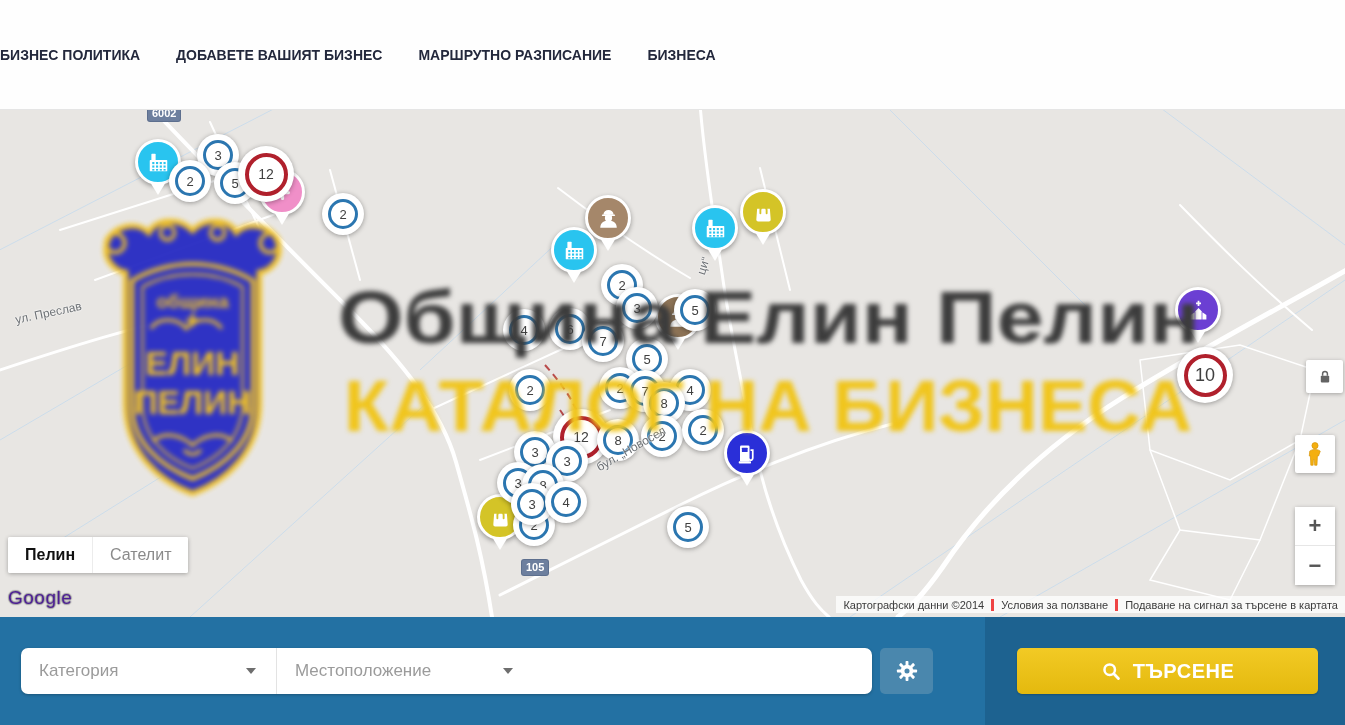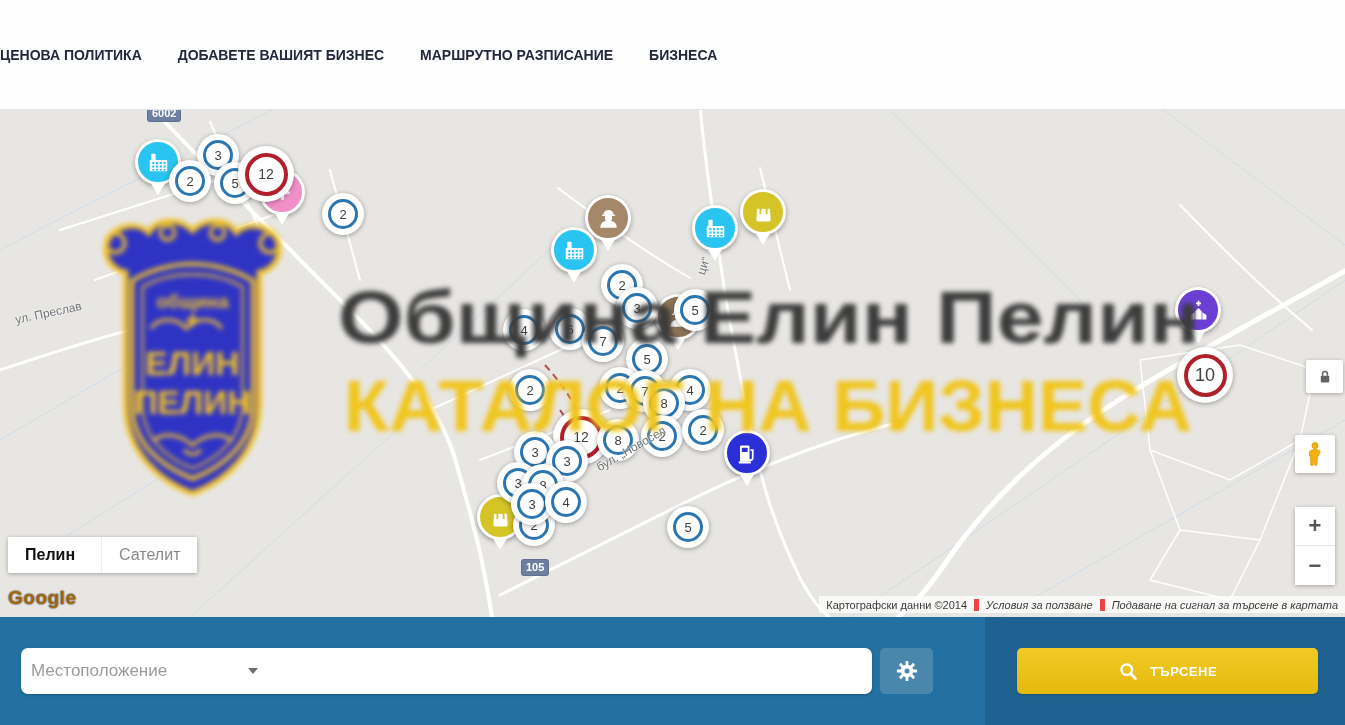--- a/index.html
+++ b/index.html
@@ -33,54 +33,54 @@
 
   
   .wm { position:absolute; z-index:5; pointer-events:none; }
   .wm-crest { left:85px; top:106px; filter:blur(2.5px); opacity:.97; }
   .wm-text { left:336px; top:155px; filter:blur(2.6px); }
 
   
   .maptype { position:absolute; left:8px; top:427px; height:36px; display:flex; background:#fff; border-radius:2px; box-shadow:0 1px 4px rgba(0,0,0,.3); z-index:7; overflow:hidden; }
   .maptype-btn { padding:0 17px; display:flex; align-items:center; font-size:16px; cursor:pointer; background:#fff; border:none; font-family:inherit; }
   .maptype-btn.active { font-weight:bold; color:#111; }
-  .maptype-btn.inactive { color:#8a8a8a; border-left:1px solid #ececec;margin-left:9px; }
-
-  .google-logo { position:absolute; left:8px; top:477px; z-index:7; font-size:19px; font-weight:bold; color:#a16207; letter-spacing:.5px; cursor:pointer;
+  .maptype-btn.inactive { color:#8a8a8a; border-left:1px solid #ececec; }
+
+  .google-logo { position:absolute; left:8px; top:477px; z-index:7; font-size:19px; font-weight:normal; color:#4c1d95; letter-spacing:.5px; cursor:pointer;
     text-shadow:0 1px 1px #9e9e9e, 0 -1px 1px #9e9e9e, 1px 0 1px #9e9e9e, -1px 0 1px #9e9e9e; }
 
   .attribution { position:absolute; right:0; top:486px; height:17px; display:flex; align-items:center; background:rgba(255,255,255,.75); z-index:7; font-size:11px; color:#3b3b3b; }
   .attribution span { padding:0 7px; white-space:nowrap; }
-  .attribution span + span { border-left:5px solid #ef4444;font-style:italic; }
+  .attribution span + span { border-left:3px solid #ef4444; }
   .attr-link { cursor:pointer; }
 
   .ctl-box { position:absolute; background:#fff; box-shadow:0 1px 4px rgba(0,0,0,.3); border-radius:2px; display:flex; align-items:center; justify-content:center; z-index:7; cursor:pointer; }
   .ctl-lock { left:1306px; top:250px; width:37px; height:33px; }
   .ctl-pegman { left:1295px; top:325px; width:40px; height:38px; }
   .ctl-zoom { left:1295px; top:397px; width:40px; height:78px; flex-direction:column; padding:0; }
   .zoom-btn { width:40px; height:39px; display:flex; align-items:center; justify-content:center; font-size:22px; color:#565656; font-weight:bold; cursor:pointer; background:#fff; border:none; font-family:inherit; }
   .zoom-btn:first-child { border-bottom:1px solid #e6e6e6; }
 
   
   .bottom-bar { position:relative; width:1345px; height:108px; background:#2371a3; }
   .panel-right { position:absolute; left:985px; top:0; right:0; bottom:0; background:#1d6290; }
   .search-bar { position:absolute; left:21px; top:31px; width:851px; height:46px; background:#fff; border-radius:7px; display:flex; box-shadow:0 1px 3px rgba(0,0,0,.25); }
   .seg { display:flex; align-items:center; height:100%; }
   .seg + .seg { border-left:1px solid #e3e3e3; }
   .seg-keyword { width:339px; padding-left:20px; }
   .seg-cat { width:255px; padding-left:18px; cursor:pointer; }
-  .seg-loc { width:257px; padding-left:10px; cursor:pointer; }
+  .seg-loc { width:257px; padding-left:18px; cursor:pointer; }
   .pencil { display:flex; margin-right:12px; }
   .seg-keyword input { border:none; outline:none; flex:1; font-size:17px; color:#444; font-family:inherit; min-width:0; }
   .seg-keyword input::placeholder { color:#9b9b9b; }
   .select-label { font-size:17px; color:#9b9b9b; }
   .caret { margin-left:auto; margin-right:20px; width:0; height:0; border-left:5.5px solid transparent; border-right:5.5px solid transparent; border-top:6px solid #6e6e6e; }
   .gear-btn { position:absolute; left:880px; top:31px; width:53px; height:46px; background:#4a87ad; border:none; border-radius:5px; display:flex; align-items:center; justify-content:center; cursor:pointer; z-index:2; }
   .search-btn { position:absolute; left:1017px; top:31px; width:301px; height:46px; border:none; border-radius:5px; background:linear-gradient(#f2ca25,#e4b90e); display:flex; align-items:center; justify-content:center; gap:11px; cursor:pointer; z-index:2; box-shadow:0 1px 2px rgba(0,0,0,.2); }
-  .search-btn-label { color:#fff; font-size:13px; font-weight:bold; letter-spacing:.5px; font-family:inherit; }
+  .search-btn-label { color:#fff; font-size:20px; font-weight:bold; letter-spacing:.5px; font-family:inherit; }
 </style>
 </head>
 <body>
 
 <svg width="0" height="0" style="position:absolute">
   <symbol id="crest" viewBox="0 0 100 140">
     <path d="M50 7C44 1 33 1 29 8 23 2 11 5 9 13c-2 7 3 13 9 14v63c0 23 16 37 32 43 16-6 32-20 32-43V27c6-1 11-7 9-14-2-8-14-11-20-5-4-7-15-7-21-1z" fill="#2a2ec4" stroke="#f0c020" stroke-width="2.5"></path>
     <path d="M21 31v59c0 19 14 30 29 36 15-6 29-17 29-36V31c-8-5-19-8-29-8s-21 3-29 8z" fill="none" stroke="#f0c020" stroke-width="2"></path>
     <path d="M26 34v56c0 16 11 26 24 31 13-5 24-15 24-31V34c-7-4-15-6-24-6s-17 2-24 6z" fill="none" stroke="#f0c020" stroke-width="1"></path>
     <circle cx="13" cy="13" r="4.5" fill="none" stroke="#f0c020" stroke-width="1.8"></circle>
@@ -90,21 +90,21 @@
     <text x="50" y="44" text-anchor="middle" font-size="9" font-weight="bold" fill="#f0c020">община</text>
     <path d="M30 54c4-6 13-5 17 0 4-5 13-6 17 0M47 50h6M50 47v6" stroke="#f0c020" fill="none" stroke-width="1.5"></path>
     <text x="50" y="76" text-anchor="middle" font-size="16" font-weight="bold" fill="#f0c020">ЕЛИН</text>
     <text x="50" y="95" text-anchor="middle" font-size="16" font-weight="bold" fill="#f0c020">ПЕЛИН</text>
     <path d="M31 108c5-5 14-3 19 2 5-5 14-7 19-2M46 112c2 3 6 3 8 0" stroke="#f0c020" fill="none" stroke-width="1.5"></path>
   </symbol>
 </svg>
 
 <div class="header">
   <ul class="nav">
-    <li class="nav-item">ЦЕНОВА ПОЛИТИКА</li>
+    <li class="nav-item">БИЗНЕС ПОЛИТИКА</li>
     <li class="nav-item">ДОБАВЕТЕ ВАШИЯТ БИЗНЕС</li>
     <li class="nav-item">МАРШРУТНО РАЗПИСАНИЕ</li>
     <li class="nav-item">БИЗНЕСА</li>
   </ul>
 </div>
 
 <div class="map">
   <svg class="map-roads" width="1345" height="507" viewBox="0 0 1345 507">
     <g stroke="#c9dcec" stroke-width="1" fill="none" opacity="0.9">
       <path d="M-20 150 L330 -30"></path>
@@ -417,20 +417,24 @@
   <div class="ctl-box ctl-zoom">
     <button class="zoom-btn">+</button>
     <button class="zoom-btn">−</button>
   </div>
 </div>
 
 <div class="bottom-bar">
   <div class="panel-right"></div>
 
   <div class="search-bar">
+    <div class="seg seg-cat">
+      <span class="select-label">Категория</span>
+      <span class="caret"></span>
+    </div>
     <div class="seg seg-loc">
       <span class="select-label">Местоположение</span>
       <span class="caret"></span>
     </div>
   </div>
 
   <button class="gear-btn">
     <span style="display:flex">
       <svg width="24" height="24" viewBox="0 0 20 20">
         <g fill="#fff">

